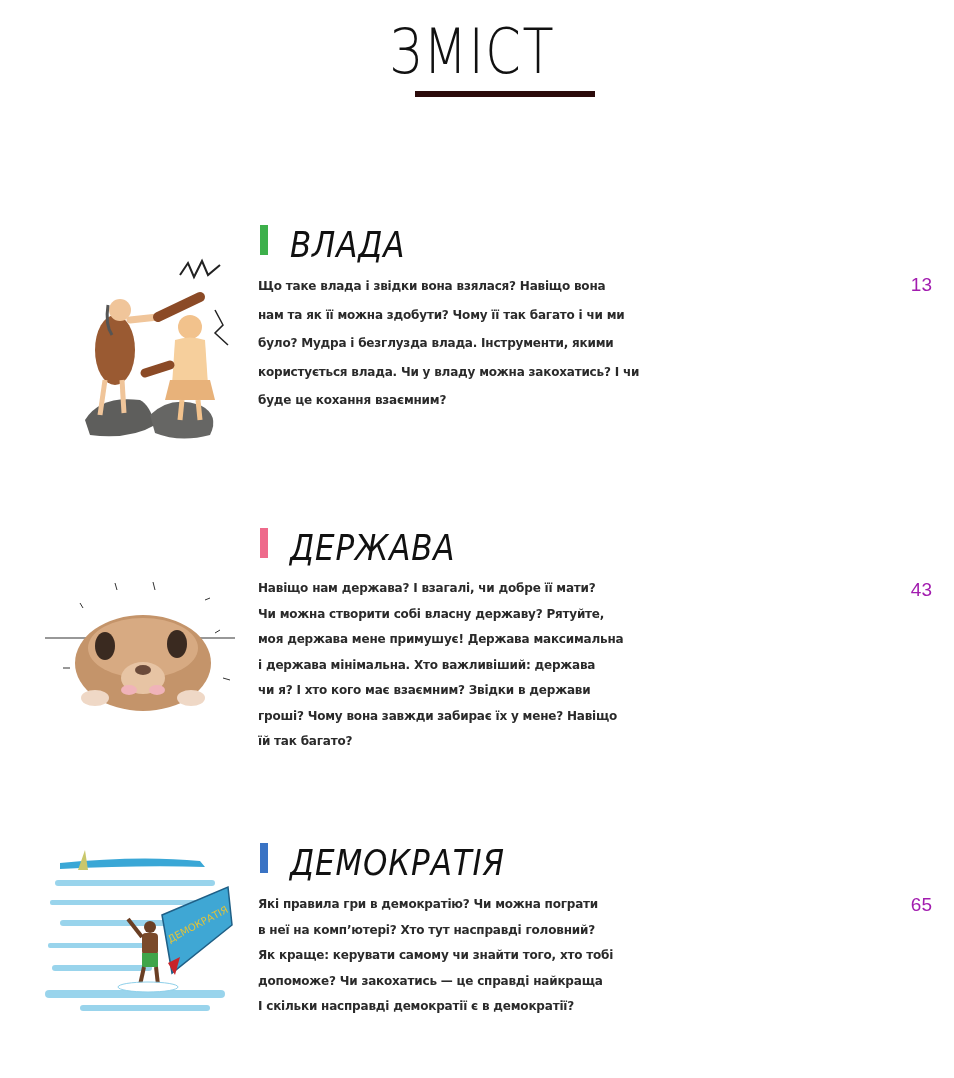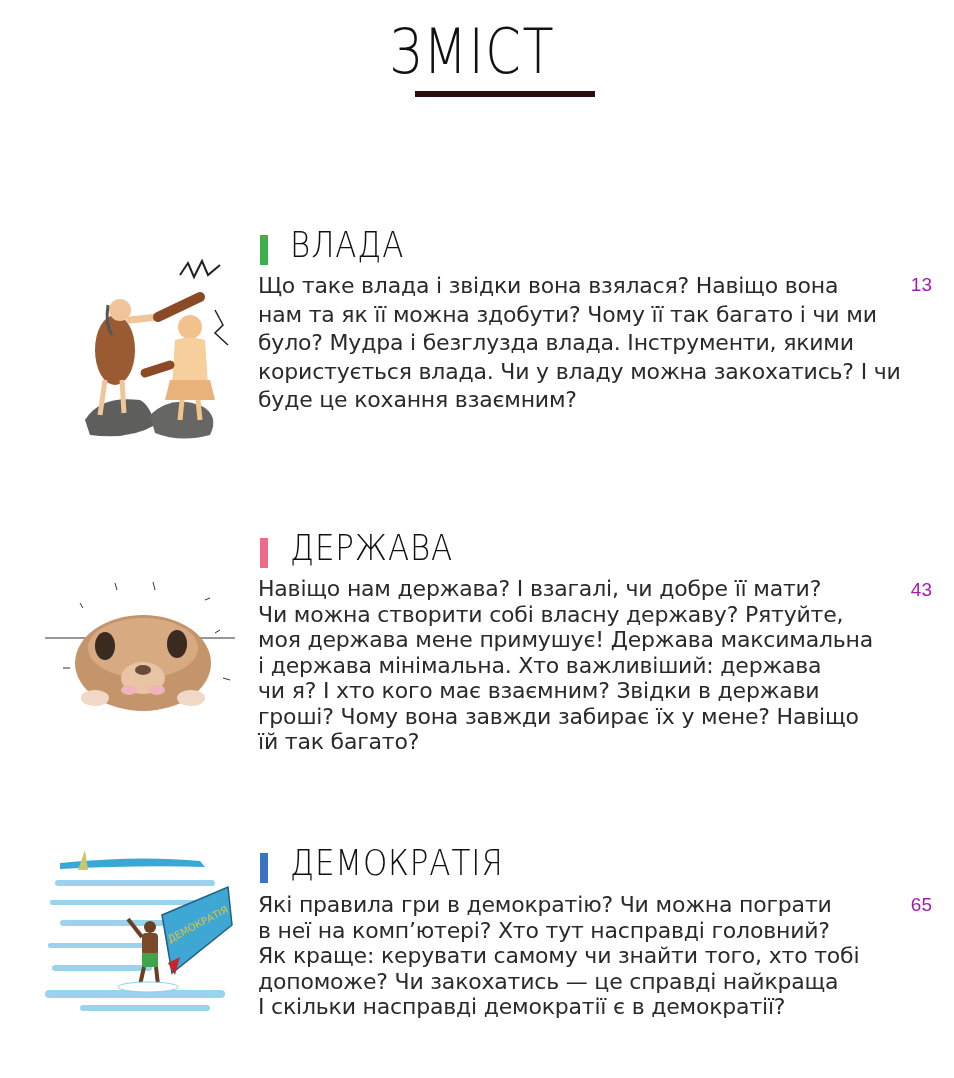--- a/index.html
+++ b/index.html
@@ -18,31 +18,31 @@
       line-height: 76px;
       transform: scaleX(0.82);
       transform-origin: center;
     }
     .title-underline {
       position: absolute; left: 415px; top: 91px; width: 180px; height: 6px;
       background: #2b0b0b;
     }
     .section { position: absolute; left: 0; width: 954px; }
     .section .illus { position: absolute; }
-    .section-head { position: absolute; left: 260px; display: flex; align-items: flex-end; }
+    .section-head { position: absolute; left: 260px; display: flex; align-items: flex-start; font-style: italic; }
     .accent-bar { width: 8px; height: 30px; margin-right: 22px; }
     .section-title {
       font-family: "DejaVu Sans", sans-serif; font-weight: 300;
       font-size: 36px; color: #111; letter-spacing: 1px; line-height: 40px;
       transform: scaleX(0.86); transform-origin: left center; display: inline-block;
     }
     .section-desc {
       position: absolute; left: 258px; width: 560px;
-      font-family: "DejaVu Sans", sans-serif; font-size: 22px; line-height: 25.7px;
-      color: #2a2a2a; letter-spacing: -0.2px;
+      font-family: "DejaVu Sans", sans-serif; font-size: 12px; line-height: 25.7px;
+      color: #2a2a2a; letter-spacing: -0.2px; font-weight: bold;
     }
     .section-desc span { display: block; white-space: nowrap; }
     .page-num {
       position: absolute; right: 22px;
       font-family: "Liberation Sans", sans-serif; font-size: 19px; color: #a21caf;
     }
   </style>
 </head>
 <body>
 

